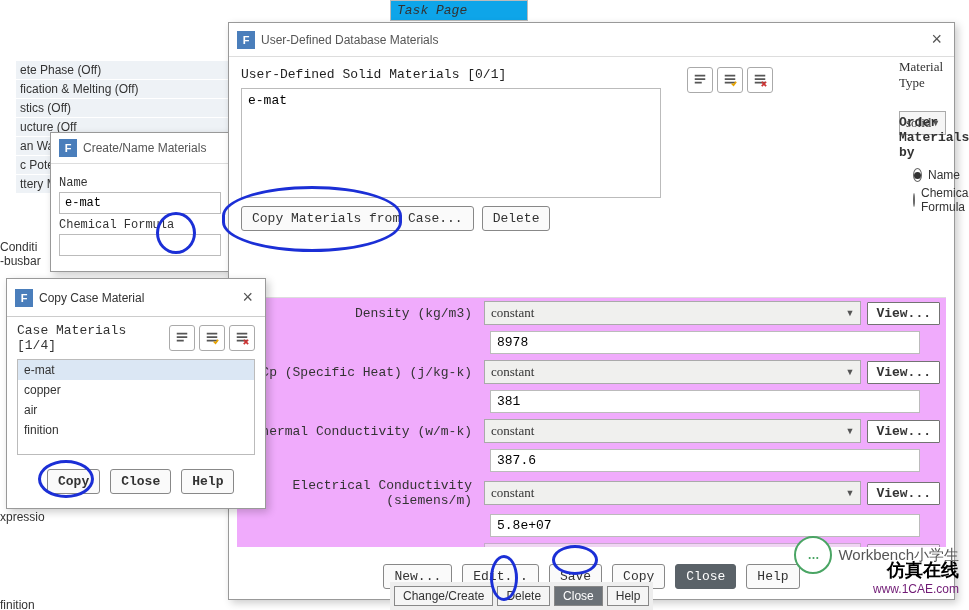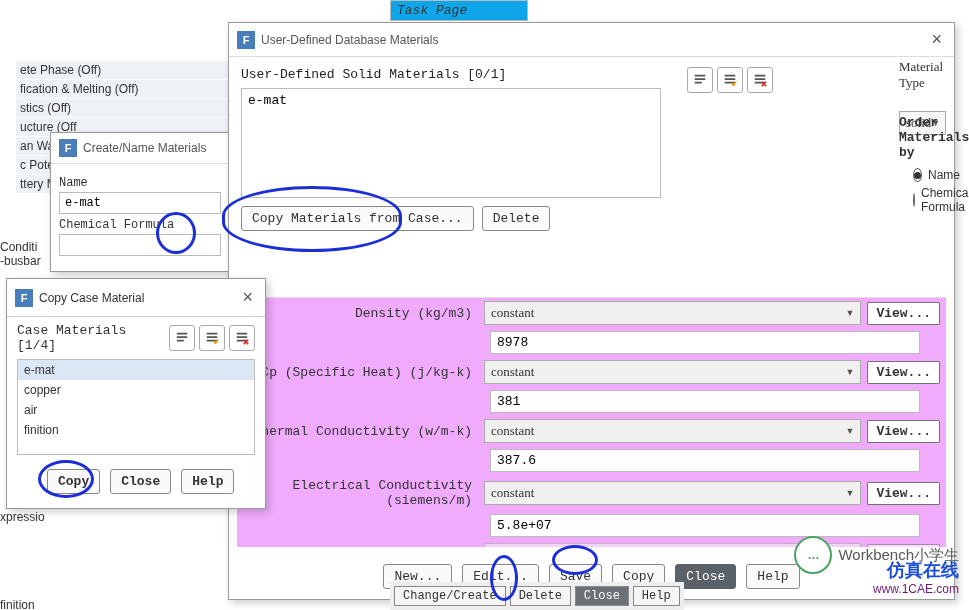--- a/index.html
+++ b/index.html
@@ -66,30 +66,30 @@
   .ccm { left:6px; top:278px; width:260px; }
   .ccm-title { padding:8px; font-size:14px; color:#333; display:flex; align-items:center; }
   .ccm-body { padding:6px 10px 14px; border-top:1px solid #ccc; }
   .ccm-list { border:1px solid #bbb; margin-top:6px; background:#fff; }
   .ccm-list div { padding:3px 6px; cursor:pointer; }
   .ccm-list div.sel { background:#dbe7f4; }
   .ccm-btns { margin-top:14px; display:flex; gap:10px; justify-content:flex-start; padding-left:30px; }
 
   
   .footer-strip { position:absolute; left:390px; bottom:0; display:flex; gap:4px; padding:4px; background:#eee; }
-  .mini-btn { border:1px solid #888; background:#f5f5f5; padding:2px 8px; font-family:Liberation Mono, monospace; font-size:12px; cursor:pointer; }
+  .mini-btn { border:1px solid #888; background:#f5f5f5; padding:2px 8px; font-family:Liberation Sans, sans-serif; font-size:12px; cursor:pointer; }
   .mini-btn.dk { background:#6b7177; color:#fff; }
 
   
   .wm { position:absolute; right:10px; bottom:36px; display:flex; align-items:center; gap:6px; }
   .wm .bubble { width:38px; height:38px; border:2px solid #4aa564; border-radius:50%; display:flex; align-items:center; justify-content:center; position:relative; background:#fff; }
   .wm .bubble::after { content:'…'; color:#4aa564; font-weight:bold; }
   .wm .txt { color:#555; font-size:15px; }
   .wm-sub { position:absolute; right:10px; bottom:14px; text-align:right; }
-  .wm-sub .a { color:#1d4ed8; font-size:18px; font-weight:bold; }
+  .wm-sub .a { color:#000000; font-size:18px; font-weight:bold; }
   .wm-sub .b { color:#701a75; font-size:12px; }
 
   
   .pen { position:absolute; border:3px solid #1b2fd6; border-radius:50%; pointer-events:none; }
   .pen1 { left:156px; top:212px; width:40px; height:42px; }
   .pen2 { left:222px; top:186px; width:180px; height:66px; border-radius:50% / 45%; }
   .pen3 { left:38px; top:460px; width:56px; height:38px; }
   .pen4 { left:552px; top:545px; width:46px; height:30px; }
   .pen5 { left:490px; top:555px; width:28px; height:46px; border-width:3px; }
 

